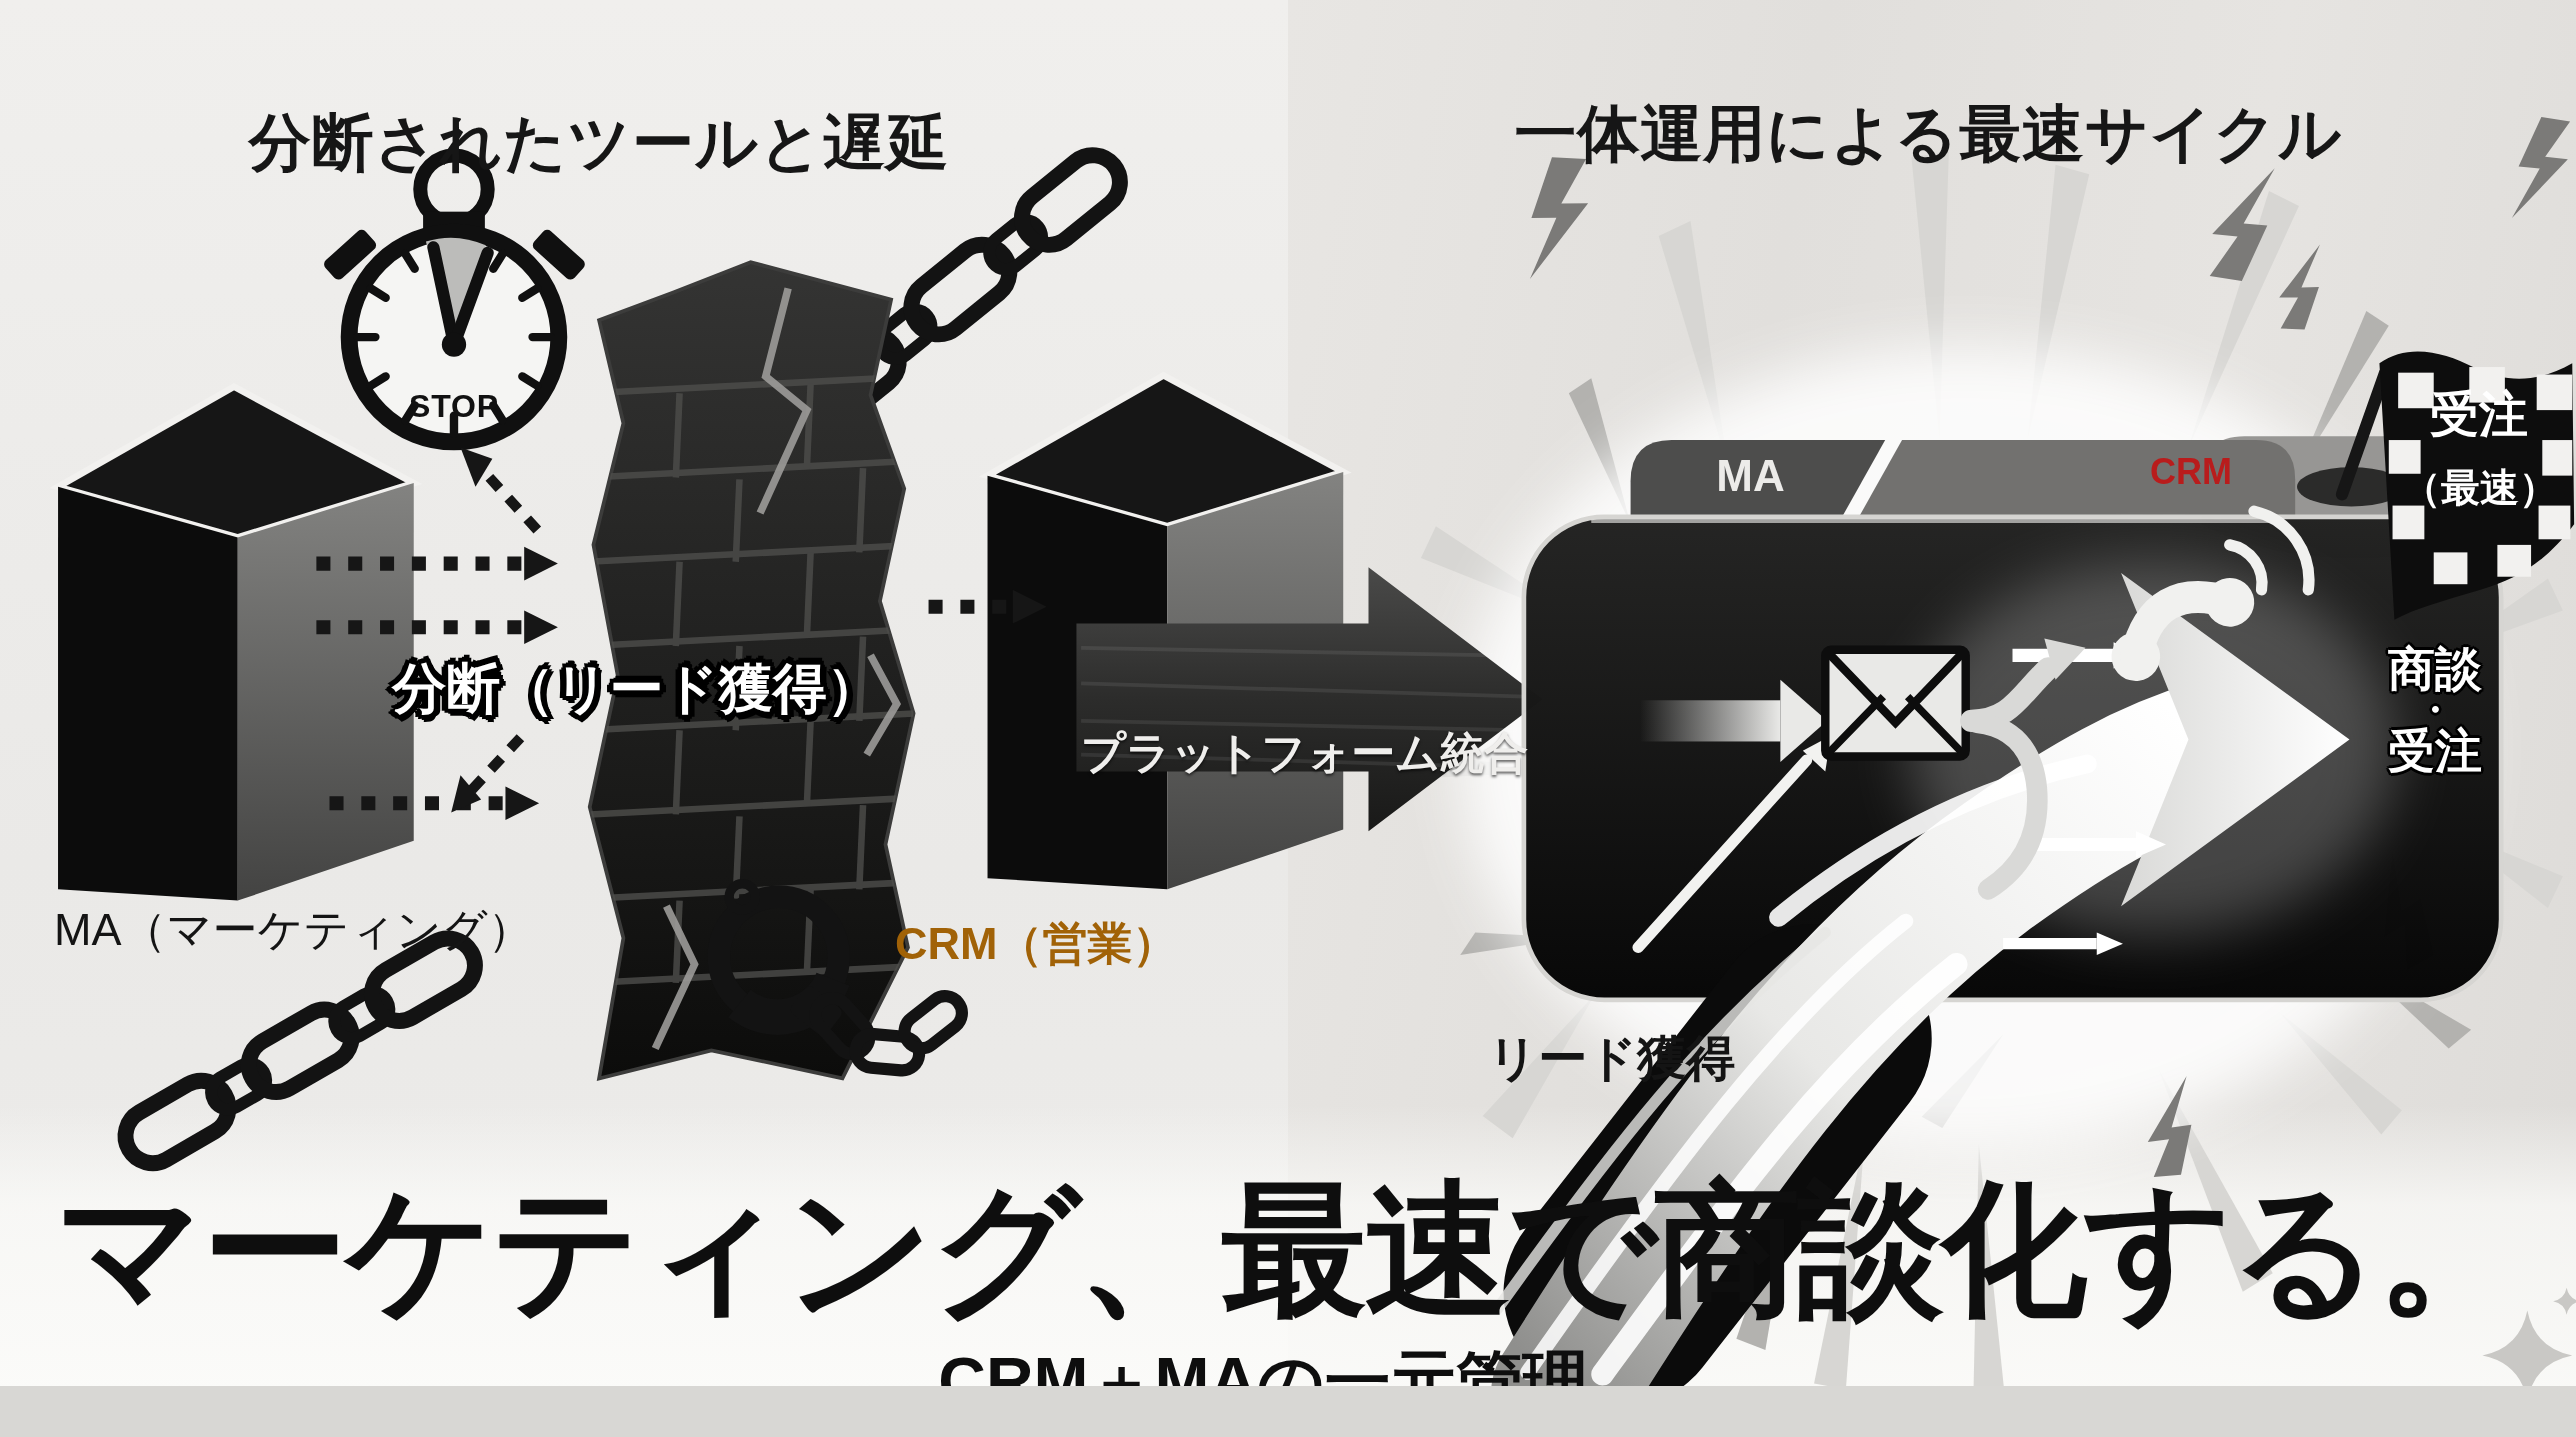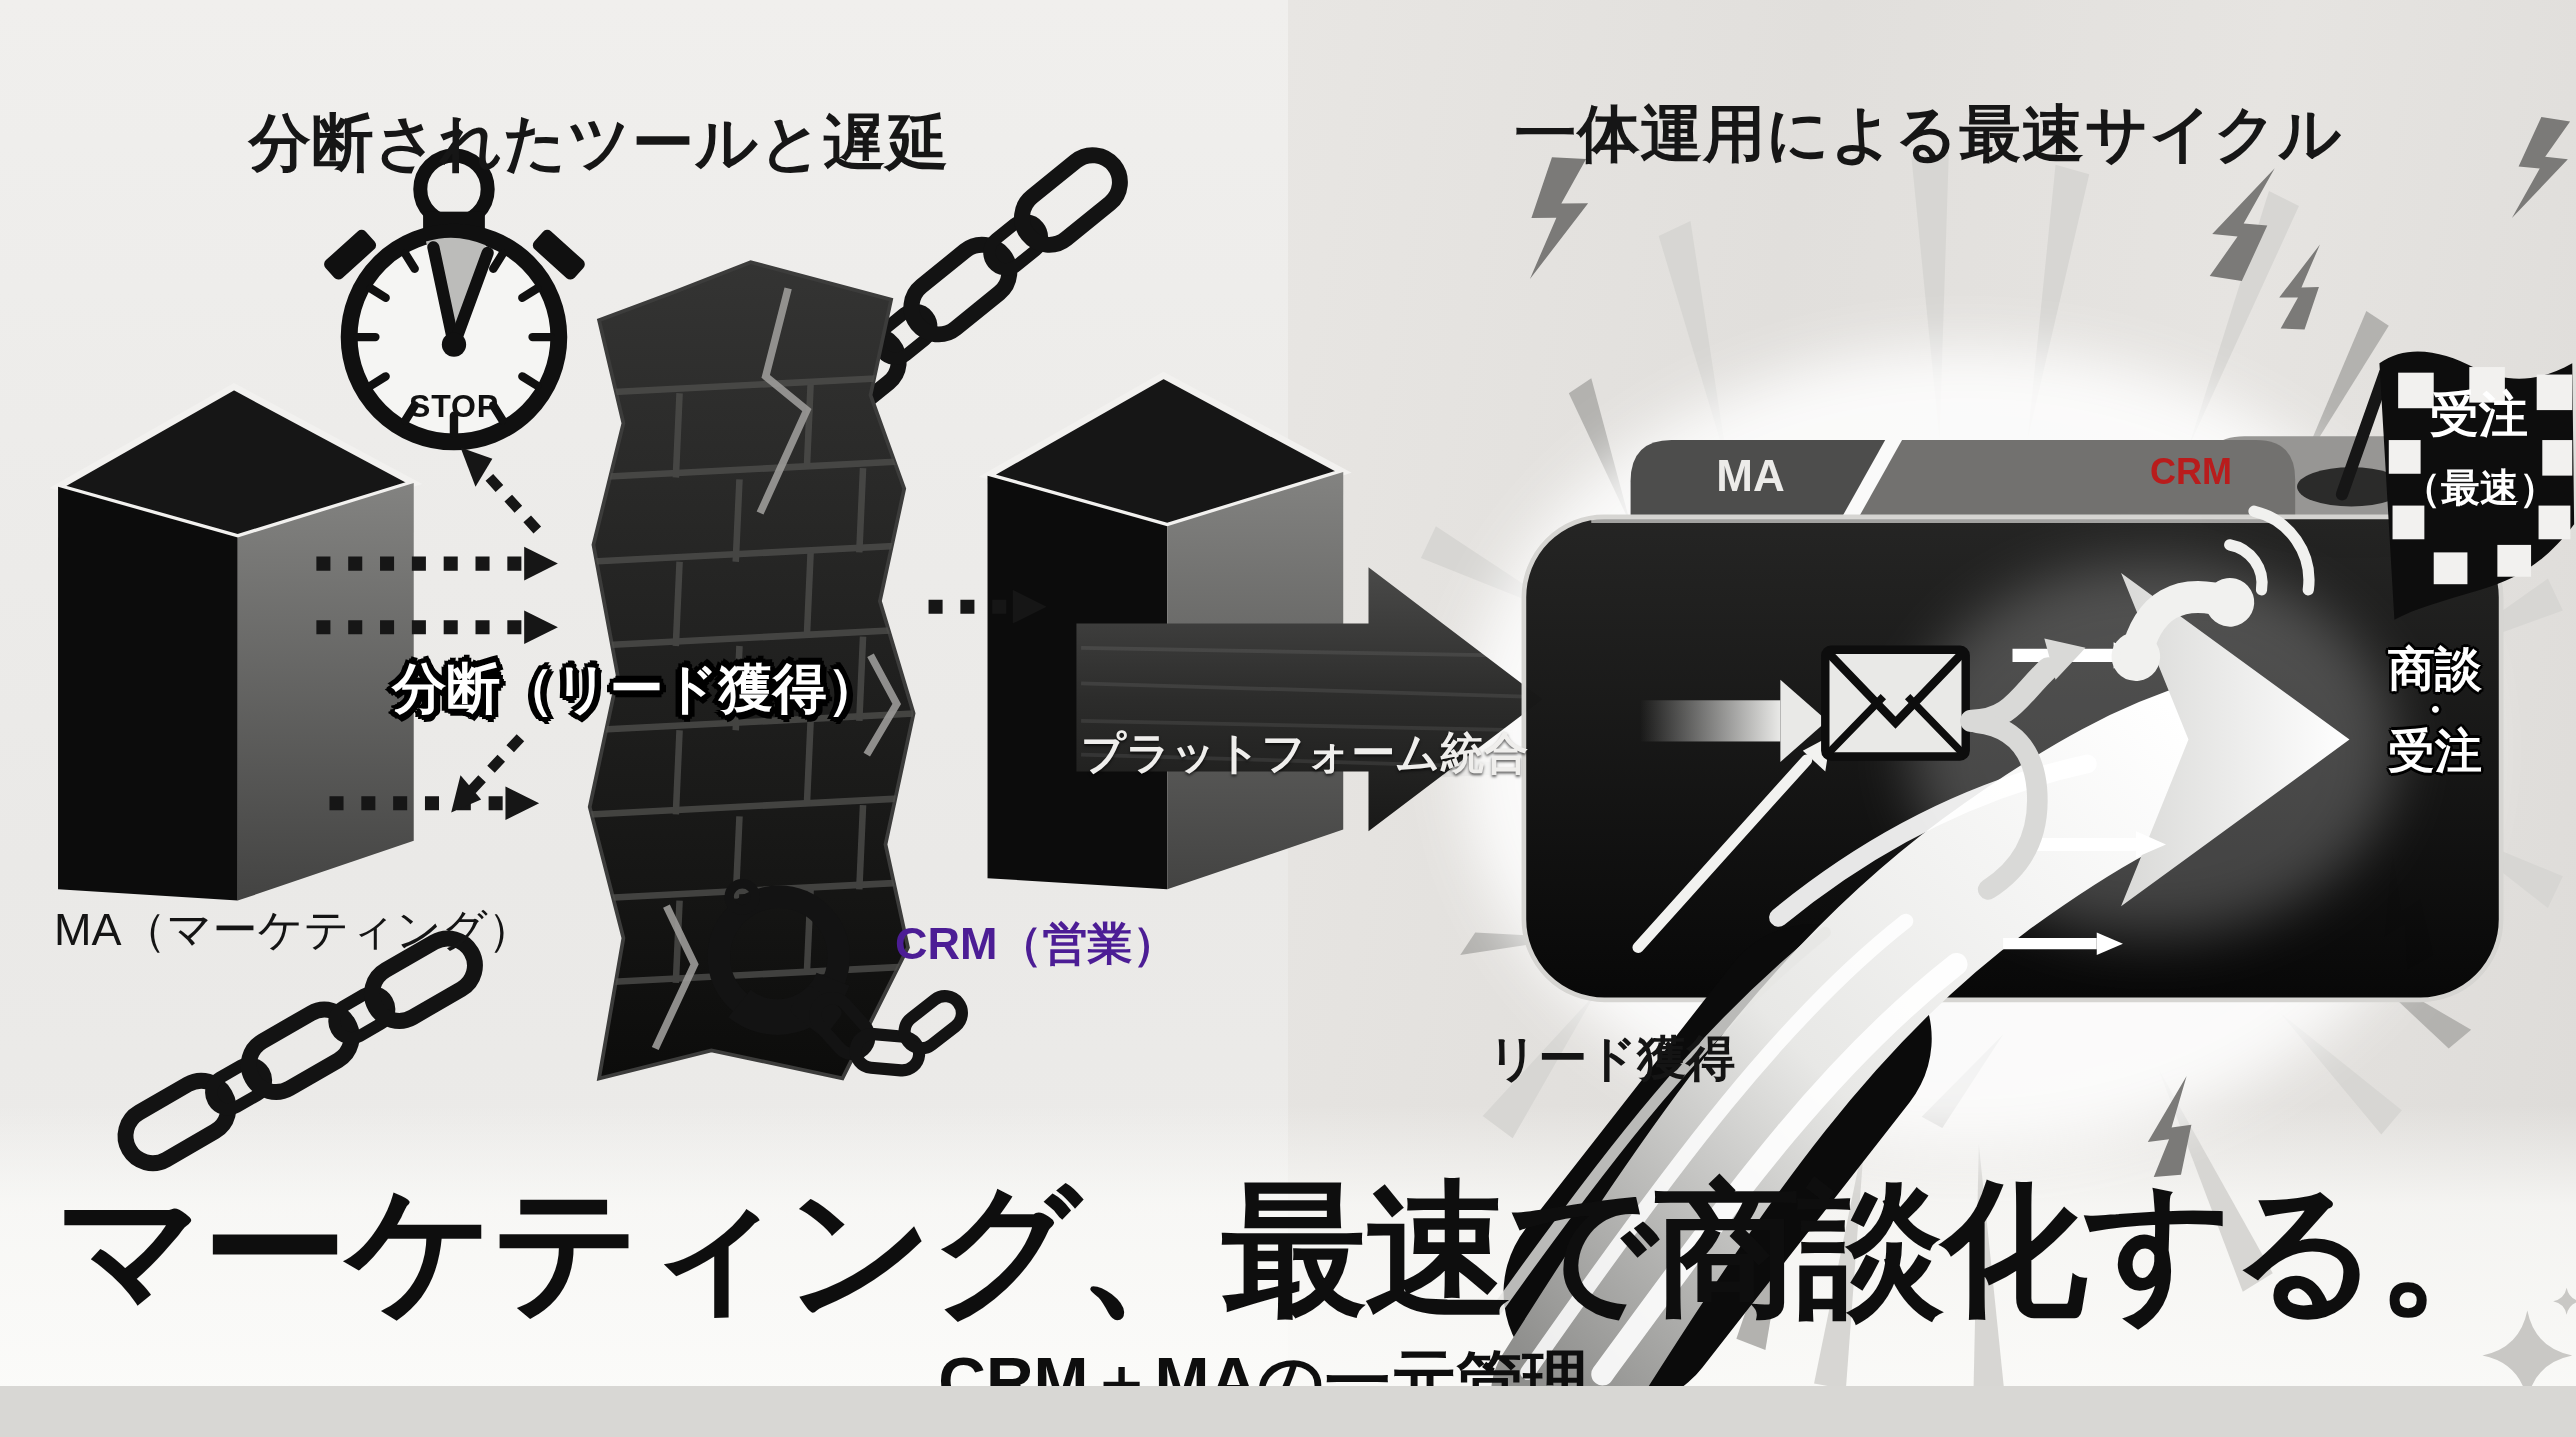--- a/index.html
+++ b/index.html
@@ -352,21 +352,21 @@
   <div class="txt panel-title center" style="left:131px;top:101px;width:936px;">分断されたツールと遅延</div>
 
   <div class="txt panel-title center" style="left:1442px;top:92px;width:973px;">一体運用による最速サイクル</div>
 
   <div class="txt center" style="left:398px;top:388px;width:112px;font-size:32px;font-weight:800;letter-spacing:0.9px;color:#111;">STOP</div>
 
   <div class="txt center outline-white" style="left:365px;top:653px;width:543px;font-size:54px;">分断（リード獲得）</div>
 
   <div class="txt" style="left:54px;top:900px;font-size:45px;font-weight:400;color:#141414;">MA（マーケティング）</div>
 
-  <div class="txt" style="left:895px;top:914px;font-size:45px;font-weight:700;color:#4c1d95;">CRM（営業）</div>
+  <div class="txt" style="left:895px;top:914px;font-size:45px;font-weight:700;color:#a16207;">CRM（営業）</div>
 
   <div class="txt center" style="left:1081px;top:676px;width:440px;font-size:44px;font-weight:700;color:#efeeec;text-shadow:0 1.9px 2.8px rgba(0,0,0,0.6);margin-top:48px;">プラットフォーム統合</div>
 
   <div class="txt center" style="left:1657px;top:451px;width:187px;font-size:44px;font-weight:700;color:#ecebe9;">MA</div>
 
   <div class="txt center" style="left:1966px;top:451px;width:266px;font-size:36px;font-weight:600;color:#b91c1c;text-align:right;">CRM</div>
 
   <div class="txt center" style="left:2404px;top:382px;width:150px;font-size:49px;font-weight:800;color:#ffffff;">受注</div>
 
   <div class="txt center" style="left:2391px;top:461px;width:178px;font-size:39px;font-weight:700;color:#ffffff;">（最速）</div>

